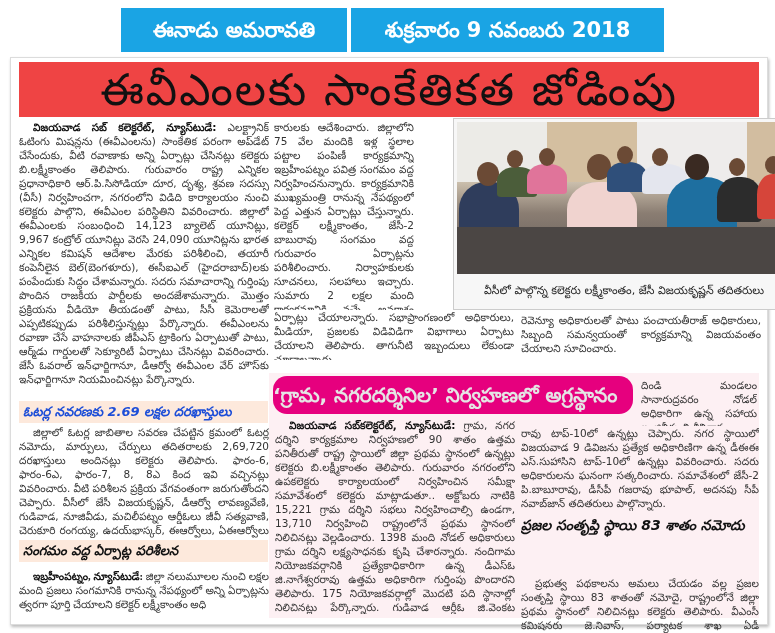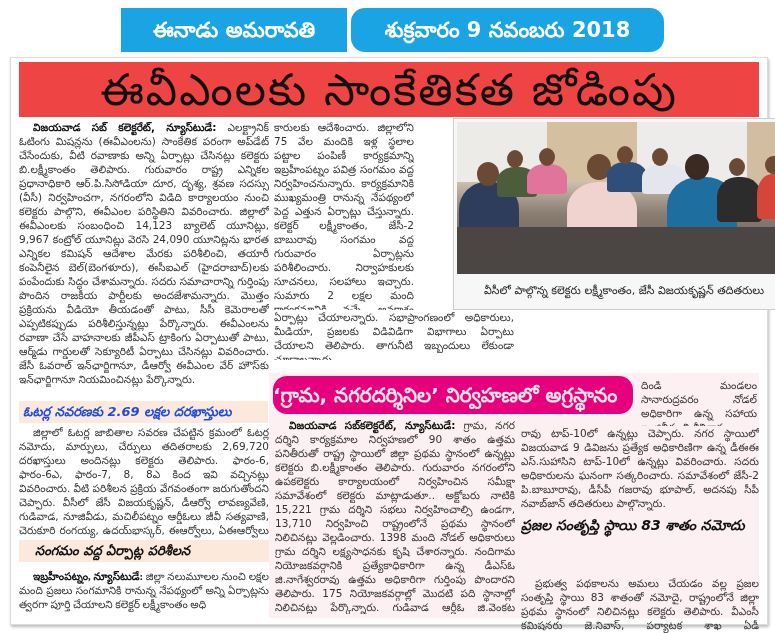--- a/index.html
+++ b/index.html
@@ -1,20 +1,20 @@
 <!DOCTYPE html>
 <html><head>
 <meta charset="utf-8">
 <style>
   html, body { margin: 0; padding: 0; background: #ffffff; }
   body { width: 775px; height: 633px; position: relative; overflow: hidden; font-family: "DejaVu Sans", sans-serif; color: #222; }
   .masthead { position: absolute; top: 8px; left: 0; width: 775px; height: 44px; }
   .mast-box { position: absolute; top: 0; height: 44px; background: #1aa4e4; color: #fff; font-weight: bold; font-size: 21px; line-height: 44px; text-align: center; }
   .mast-paper { left: 121px; width: 226px; }
-  .mast-date { left: 351px; width: 313px; border-radius: 14px; }
+  .mast-date { left: 351px; width: 313px; }
 
   .clip { position: absolute; left: 10px; top: 57px; width: 756px; height: 566px; background: #fff; border: 1px solid #dcdcdc; box-shadow: 1px 2px 3px #bbb; }
   .headline-band { position: absolute; left: 8px; top: 4px; width: 740px; height: 55px; background: #ef4444; }
   .headline { position: absolute; left: 0; top: 0; width: 740px; height: 55px; font-size: 44px; line-height: 55px; text-align: center; color: #111; letter-spacing: 2px; white-space: nowrap; overflow: hidden; }
 
   .txt { position: absolute; font-size: 10.5px; line-height: 14px; color: #333; text-align: justify; overflow: hidden; }
   .txt b { color: #111; }
   .indent { display: inline-block; width: 14px; }
 
   .col1 { left: 8px; top: 62px; width: 250px; height: 283px; }
@@ -28,21 +28,21 @@
   .photo .wall-m { position: absolute; left: 90px; top: 0; width: 90px; height: 60px; background: #d4bfa0; }
   .photo .wall-r { position: absolute; left: 180px; top: 0; width: 110px; height: 60px; background: #eeeceb; }
   .photo .wall-r2 { position: absolute; left: 290px; top: 0; width: 44px; height: 60px; background: #d2bda0; }
   .photo .desk { position: absolute; left: 0; top: 105px; width: 334px; height: 47px; background: #4b4644; }
   .person { position: absolute; border-radius: 45% 45% 10% 10%; }
   .head { position: absolute; width: 16px; height: 18px; border-radius: 50%; background: #6b4a35; }
   .caption { position: absolute; left: 0; top: 160px; width: 340px; height: 24px; font-size: 11px; line-height: 24px; text-align: center; color: #222; }
 
   .sub1 { position: absolute; left: 8px; top: 343px; width: 245px; height: 22px; background: #fde9dc; font-size: 13px; font-weight: bold; font-style: italic; line-height: 22px; padding-left: 4px; color: #1d4ed8; white-space: nowrap; overflow: hidden; }
   .col1b { left: 8px; top: 367px; width: 250px; height: 113px; }
-  .sub2 { position: absolute; left: 8px; top: 482px; width: 245px; height: 22px; background: #fde9dc; font-size: 13px; font-weight: bold; font-style: italic; line-height: 22px; padding-left: 16px; color: #111; white-space: nowrap; overflow: hidden; }
+  .sub2 { position: absolute; left: 8px; top: 482px; width: 245px; height: 22px; background: #fde9dc; font-size: 13px; font-weight: bold; font-style: italic; line-height: 22px; padding-left: 4px; color: #111; white-space: nowrap; overflow: hidden; }
   .col1c { left: 8px; top: 512px; width: 250px; height: 48px; font-family: Liberation Serif, serif; }
 
   .pink-region { position: absolute; left: 258px; top: 315px; width: 490px; height: 245px; background: #fdf0f3; }
   .magenta-bar { position: absolute; left: 262px; top: 318px; width: 360px; height: 38px; background: #e6007e; color: #e5e5e5; font-size: 20px; font-weight: bold; line-height: 38px; text-align: left; white-space: nowrap; overflow: hidden; border-radius: 14px; }
   .col3c { left: 630px; top: 320px; width: 116px; height: 48px; }
   .col2c { left: 264px; top: 360px; width: 240px; height: 196px; }
   .col3d { left: 510px; top: 368px; width: 238px; height: 90px; }
   .sub3 { position: absolute; left: 510px; top: 455px; width: 238px; height: 24px; font-size: 14px; font-weight: bold; font-style: italic; line-height: 24px; color: #111; white-space: nowrap; overflow: hidden; }
   .col3e { left: 510px; top: 482px; width: 238px; height: 74px; margin-top: 36px; }
 </style>
@@ -94,20 +94,23 @@
       <div class="person" style="left:300px;top:52px;width:34px;height:45px;background:#d6453a;"></div>
       <div class="head" style="left:308px;top:34px;"></div>
       <div class="desk"></div>
     </div>
     <div class="caption">వీసీలో పాల్గొన్న కలెక్టరు లక్ష్మీకాంతం, జేసీ విజయకృష్ణన్ తదితరులు</div>
   </div>
 
   <div class="txt col2b">
     <span>ఏర్పాట్లు చేయాలన్నారు. సభాప్రాంగణంలో అధికారులు, మీడియా, ప్రజలకు విడివిడిగా విభాగాలు ఏర్పాటు చేయాలని తెలిపారు. తాగునీటి ఇబ్బందులు లేకుండా చూడాలన్నారు.</span>
   </div>
+  <div class="txt col3b">
+    <span>రెవెన్యూ అధికారులతో పాటు పంచాయతీరాజ్ అధికారులు, సిబ్బంది సమన్వయంతో కార్యక్రమాన్ని విజయవంతం చేయాలని సూచించారు.</span>
+  </div>
 
   <div class="sub1">ఓటర్ల నవరణకు 2.69 లక్షల దరఖాస్తులు</div>
   <div class="txt col1b">
     <span class="indent"></span><span>జిల్లాలో ఓటర్ల జాబితాల సవరణ చేపట్టిన క్రమంలో ఓటర్ల నమోదు, మార్పులు, చేర్పులు తదితరాలకు 2,69,720 దరఖాస్తులు అందినట్లు కలెక్టరు తెలిపారు. ఫారం-6, ఫారం-6ఎ, ఫారం-7, 8, 8ఎ కింద ఇవి వచ్చినట్లు వివరించారు. వీటి పరిశీలన ప్రక్రియ వేగవంతంగా జరుగుతోందని చెప్పారు. వీసీలో జేసీ విజయకృష్ణన్, డీఆర్వో లావణ్యవేణి, గుడివాడ, నూజివీడు, మచిలీపట్నం ఆర్డీఓలు జీవీ సత్యవాణి, చెరుకూరి రంగయ్య, ఉదయ్‌భాస్కర్, ఈఆర్వోలు, ఏఈఆర్వోలు తదితరులు పాల్గొన్నారు.</span>
   </div>
 
   <div class="sub2">సంగమం వద్ద ఏర్పాట్ల పరిశీలన</div>
   <div class="txt col1c">
     <span class="indent"></span><b>ఇబ్రహీంపట్నం, న్యూస్‌టుడే:</b>
     <span>జిల్లా నలుమూలల నుంచి లక్షల మంది ప్రజలు సంగమానికి రానున్న నేపథ్యంలో అన్ని ఏర్పాట్లను త్వరగా పూర్తి చేయాలని కలెక్టర్ లక్ష్మీకాంతం అధి</span>

